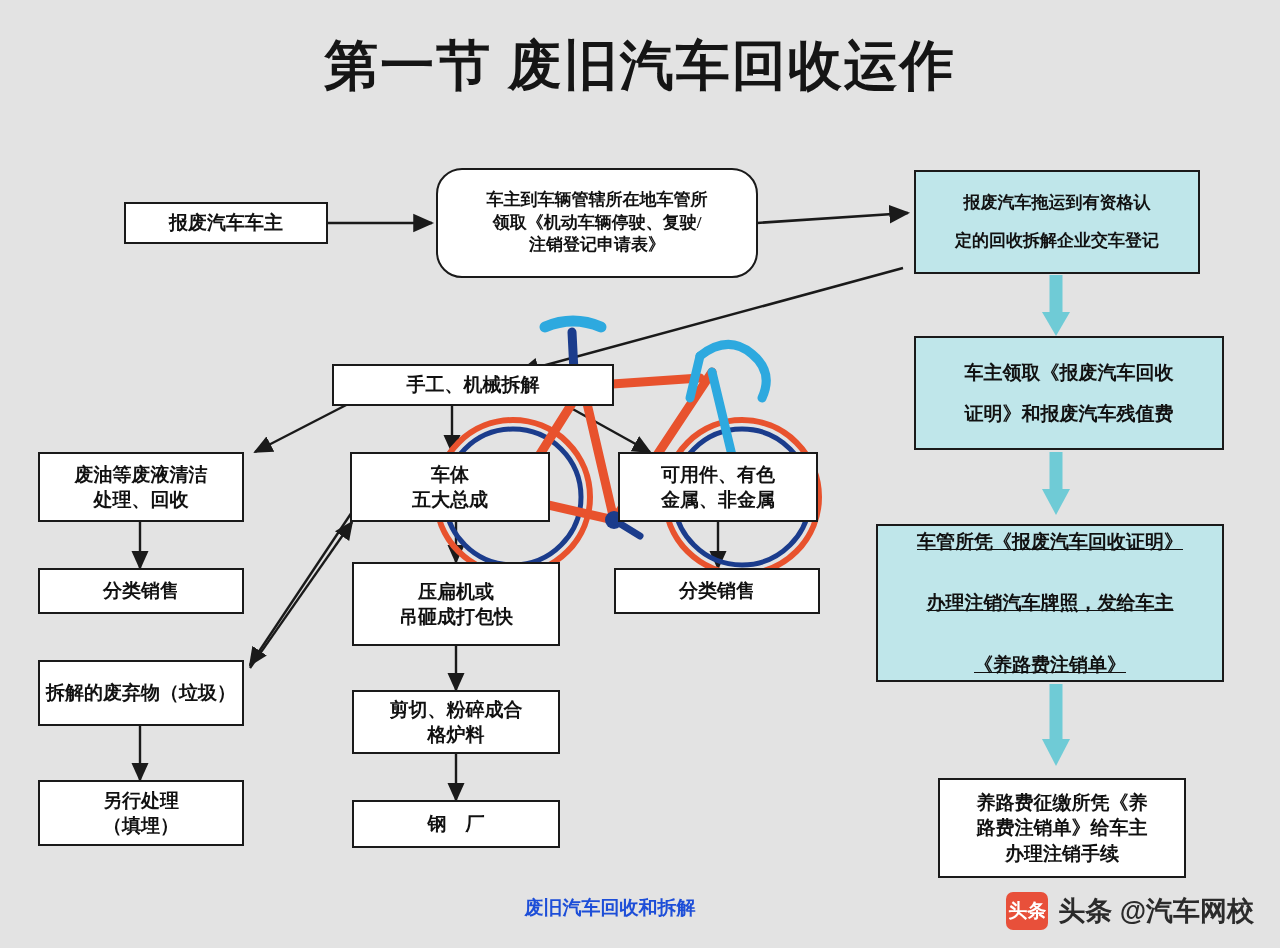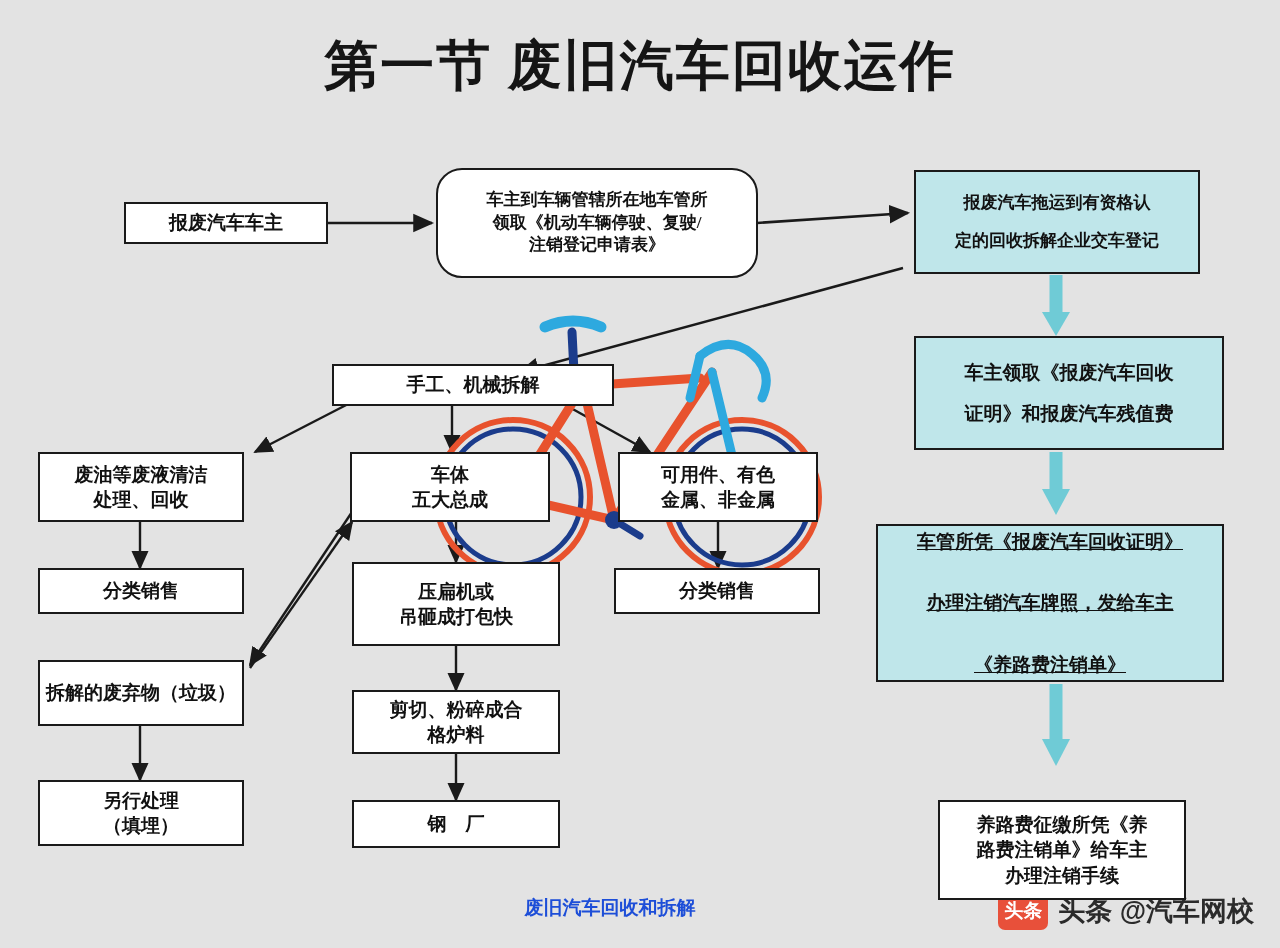--- a/index.html
+++ b/index.html
@@ -75,21 +75,21 @@
     bottom: 18px;
     display: flex;
     align-items: center;
     gap: 10px;
     font-size: 27px;
     font-weight: bold;
     color: #2b2b2b;
     font-family: "Liberation Sans", sans-serif;
   }
   .wm-logo {
-    width: 50px;
+    width: 42px;
     height: 38px;
     background: #e8503a;
     border-radius: 7px;
     color: #fff;
     font-size: 19px;
     display: flex;
     align-items: center;
     justify-content: center;
     font-weight: bold;
   }
@@ -208,21 +208,21 @@
     <span>车主领取《报废汽车回收</span>
     <span>证明》和报废汽车残值费</span>
   </div>
 
   <div class="node teal" style="left:876px; top:524px; width:348px; height:158px; flex-direction:column; justify-content:space-between;text-decoration:underline;">
     <span>车管所凭《报废汽车回收证明》</span>
     <span>办理注销汽车牌照，发给车主</span>
     <span>《养路费注销单》</span>
   </div>
 
-  <div class="node" style="left:938px; top:778px; width:248px; height:100px; flex-direction:column; justify-content:center;margin-top:22px;">
+  <div class="node" style="left:938px; top:778px; width:248px; height:100px; flex-direction:column; justify-content:center;">
     <span>养路费征缴所凭《养</span>
     <span>路费注销单》给车主</span>
     <span>办理注销手续</span>
   </div>
 
   <div class="node" style="left:332px; top:364px; width:282px; height:42px;">
     <span>手工、机械拆解</span>
   </div>
 
   <div class="node" style="left:38px; top:452px; width:206px; height:70px; flex-direction:column; justify-content:center;">

